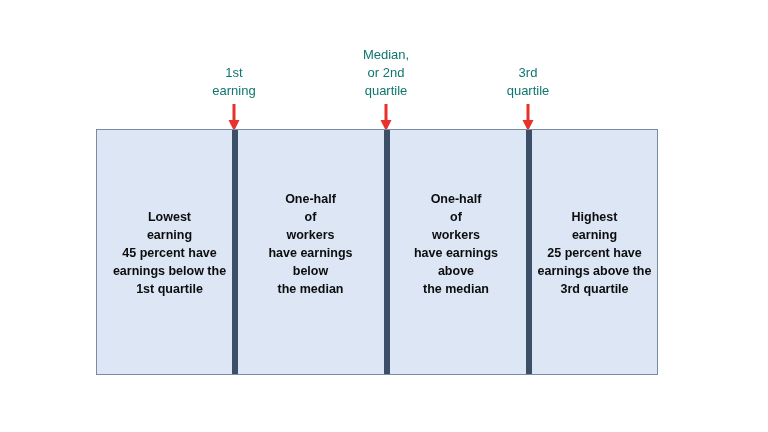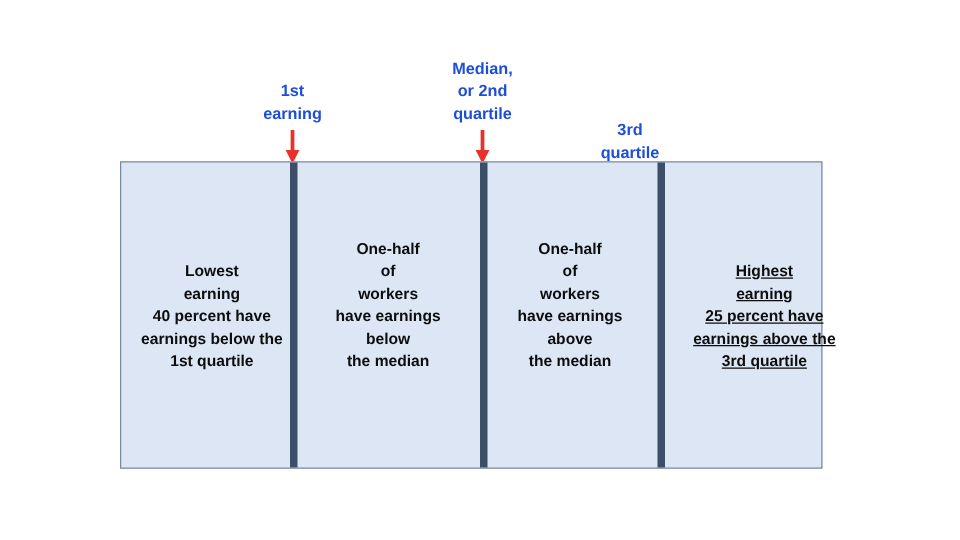--- a/index.html
+++ b/index.html
@@ -64,51 +64,50 @@
     left: 146px;
     top: 48px;
     width: 135px;
   }
   #panel-text-3 {
     left: 295px;
     top: 48px;
     width: 128px;
   }
   #panel-text-4 {
-    left: 454px;
+    left: 437px;
     top: 66px;
     width: 121px;
-    text-decoration: underline;
   }
 
   
   .marker {
     position: absolute;
     text-align: center;
     width: 140px;
   }
   .marker-label {
-    color: #1d4ed8;
-    font-weight: bold;
+    color: #0f766e;
+    font-weight: normal;
     font-size: 13px;
     line-height: 18px;
     white-space: pre-line;
   }
   .arrow {
     position: absolute;
     left: 50%;
     transform: translateX(-50%);
     width: 13px;
     height: 28px;
   }
   #marker-q1 { left: 164px; top: 64px; }
   #marker-q1 .arrow { top: 40px; }
   #marker-median { left: 316px; top: 46px; }
   #marker-median .arrow { top: 58px; }
-  #marker-q3 { left: 434px; top: 64px; margin-top: 31px; }
+  #marker-q3 { left: 458px; top: 64px; }
   #marker-q3 .arrow { top: 40px; }
 </style>
 </head>
 <body>
 
 <div id="canvas">
 
   <div class="marker" id="marker-q1">
     <div class="marker-label">1st
 earning</div>
@@ -138,21 +137,21 @@
   </div>
 
   <div id="quartile-box">
 
     <div class="divider d1"></div>
     <div class="divider d2"></div>
     <div class="divider d3"></div>
 
     <div class="panel-text" id="panel-text-1">Lowest
 earning
-40 percent have
+45 percent have
 earnings below the
 1st quartile</div>
     <div class="panel-text" id="panel-text-2">One-half
 of
 workers
 have earnings
 below
 the median</div>
     <div class="panel-text" id="panel-text-3">One-half
 of

